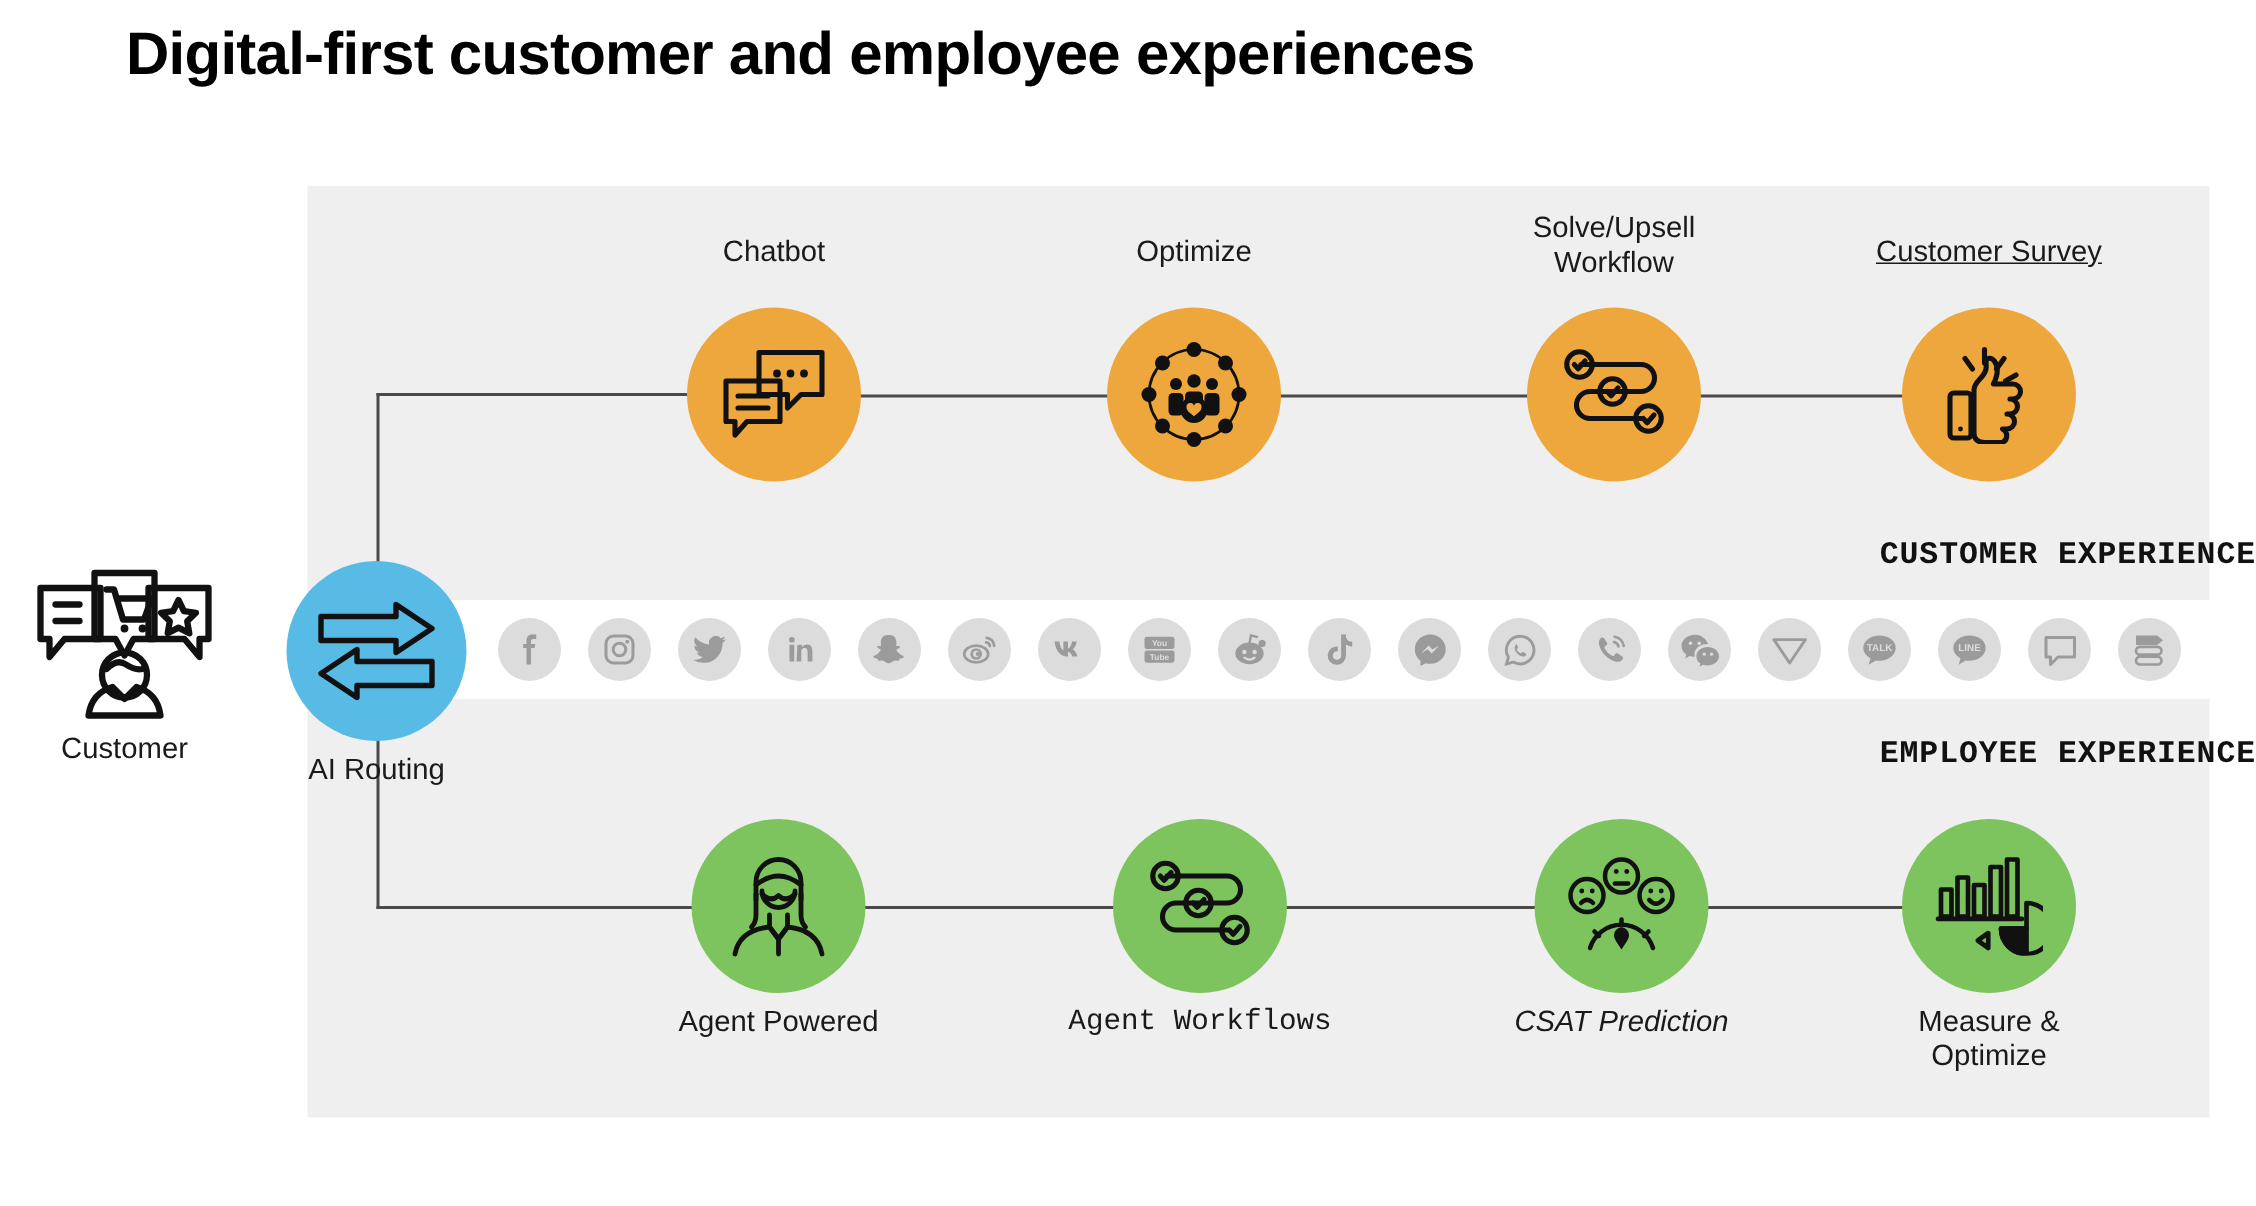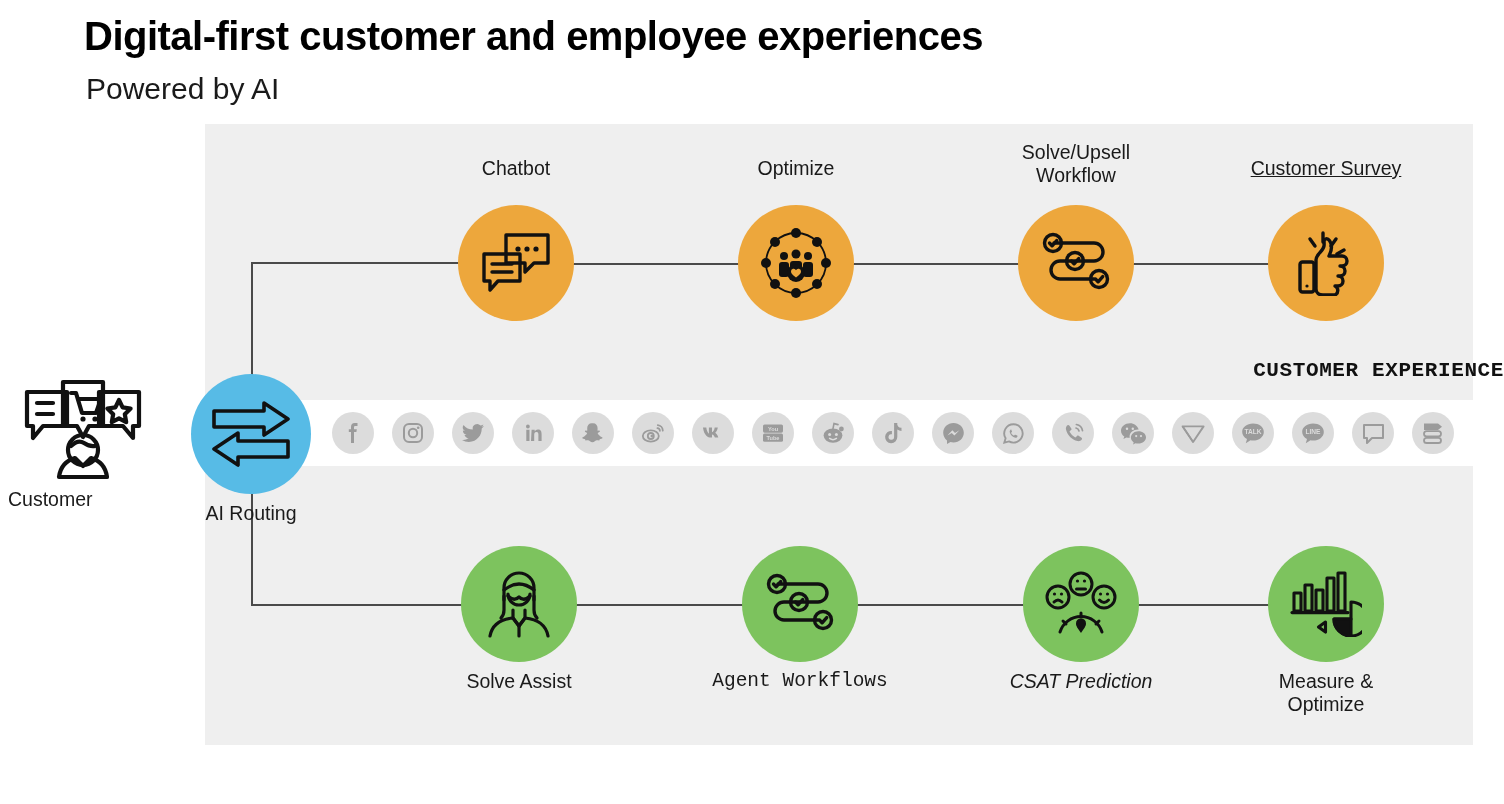--- a/index.html
+++ b/index.html
@@ -52,21 +52,21 @@
   .bubble svg { display: block; }
   .node-label {
     position: absolute; text-align: center; font-size: 19.5px;
     color: #1a1a1a; line-height: 1.18; white-space: pre-line;
   }
 
   
   #customer-node { position: absolute; left: 8px; top: 378px; width: 150px; }
   #customer-icon { display: flex; justify-content: center; }
   #customer-label {
-    margin-top: 8px; font-size: 19.5px; color: #1a1a1a;
+    margin-top: 8px; text-align: center; font-size: 19.5px; color: #1a1a1a;
   }
 
   
   #social-row {
     position: absolute; left: 332px; top: 412px;
     display: flex; align-items: center; gap: 18px;
   }
   .soc {
     width: 42px; height: 42px; border-radius: 50%;
     background: #dcdcdc;
@@ -80,27 +80,27 @@
     font-family: "Liberation Sans", sans-serif;
     font-weight: bold; fill: #dcdcdc;
   }
 </style>
 </head>
 <body>
 
 <div id="stage">
 
   <div id="title">Digital-first customer and employee experiences</div>
-  <div id="subtitle">Powered by AI</div>
 
   <div class="panel" id="cx-panel"></div>
   <div class="panel" id="ex-panel"></div>
   <div id="social-strip"></div>
 
   <div class="section-title" id="cx-title">CUSTOMER EXPERIENCE</div>
+  <div class="section-title" id="ex-title">EMPLOYEE EXPERIENCE</div>
 
   <div class="ln v-line" style="left:251px; top:262px; height:148px;"></div>
   <div class="ln h-line" style="left:251px; top:262px; width:215px;"></div>
   <div class="ln h-line" style="left:570px; top:263px; width:172px;"></div>
   <div class="ln h-line" style="left:850px; top:263px; width:170px;"></div>
   <div class="ln h-line" style="left:1130px; top:263px; width:140px;"></div>
 
   <div class="ln v-line" style="left:251px; top:458px; height:148px;"></div>
   <div class="ln h-line" style="left:251px; top:604px; width:218px;"></div>
   <div class="ln h-line" style="left:574px; top:604px; width:172px;"></div>
@@ -235,21 +235,21 @@
           <path d="M22 24 a11 11 0 0 0 22 0"></path>
           <path d="M22 26 q6 6 11 1 q5 5 11 -1"></path>
           <path d="M18 26 v14 q0 5 -3 8"></path>
           <path d="M48 26 v14 q0 5 3 8"></path>
           <path d="M27 40 v8 l6 8 l6 -8 v-8"></path>
           <path d="M4 66 q3 -16 23 -18 l6 8 l6 -8 q20 2 23 18"></path>
           <path d="M33 56 v10"></path>
         </g>
       </svg>
     </div>
-    <div class="node-label" style="left:-60px; top:124px; width:236px;">Solve Assist</div>
+    <div class="node-label" style="left:-60px; top:124px; width:236px;">Agent Powered</div>
   </div>
 
   <div class="node" style="left:742px; top:546px;">
     <div class="bubble" style="left:0; top:0; width:116px; height:116px; background:#7dc35e;">
       <svg width="72" height="62" viewBox="0 0 72 62">
         <g fill="none" stroke="#111" stroke-width="3.4" stroke-linejoin="round" stroke-linecap="round">
           <path d="M14 11 h40 a9 9 0 0 1 9 9 a9 9 0 0 1 -9 9 h-34 a9 9 0 0 0 -9 9 a9 9 0 0 0 9 9 h34"></path>
           <circle cx="13" cy="11" r="8.5"></circle>
             <circle cx="35" cy="29" r="8.5"></circle>
             <circle cx="59" cy="47" r="8.5"></circle>

